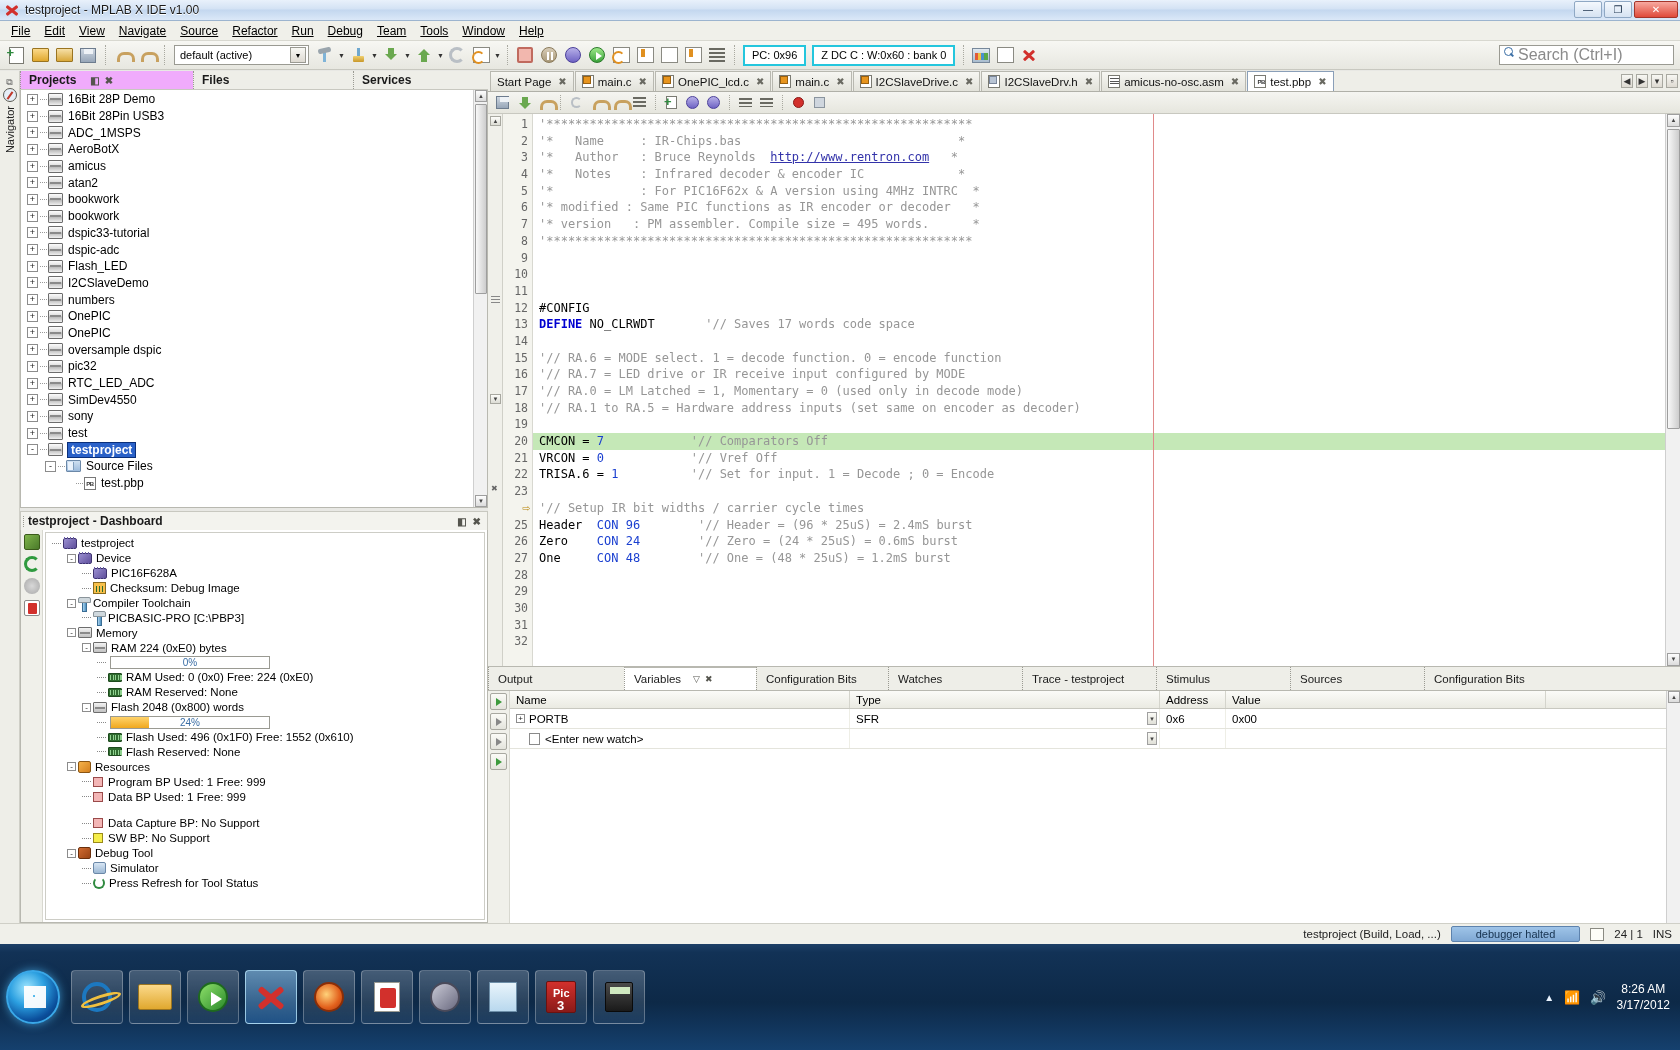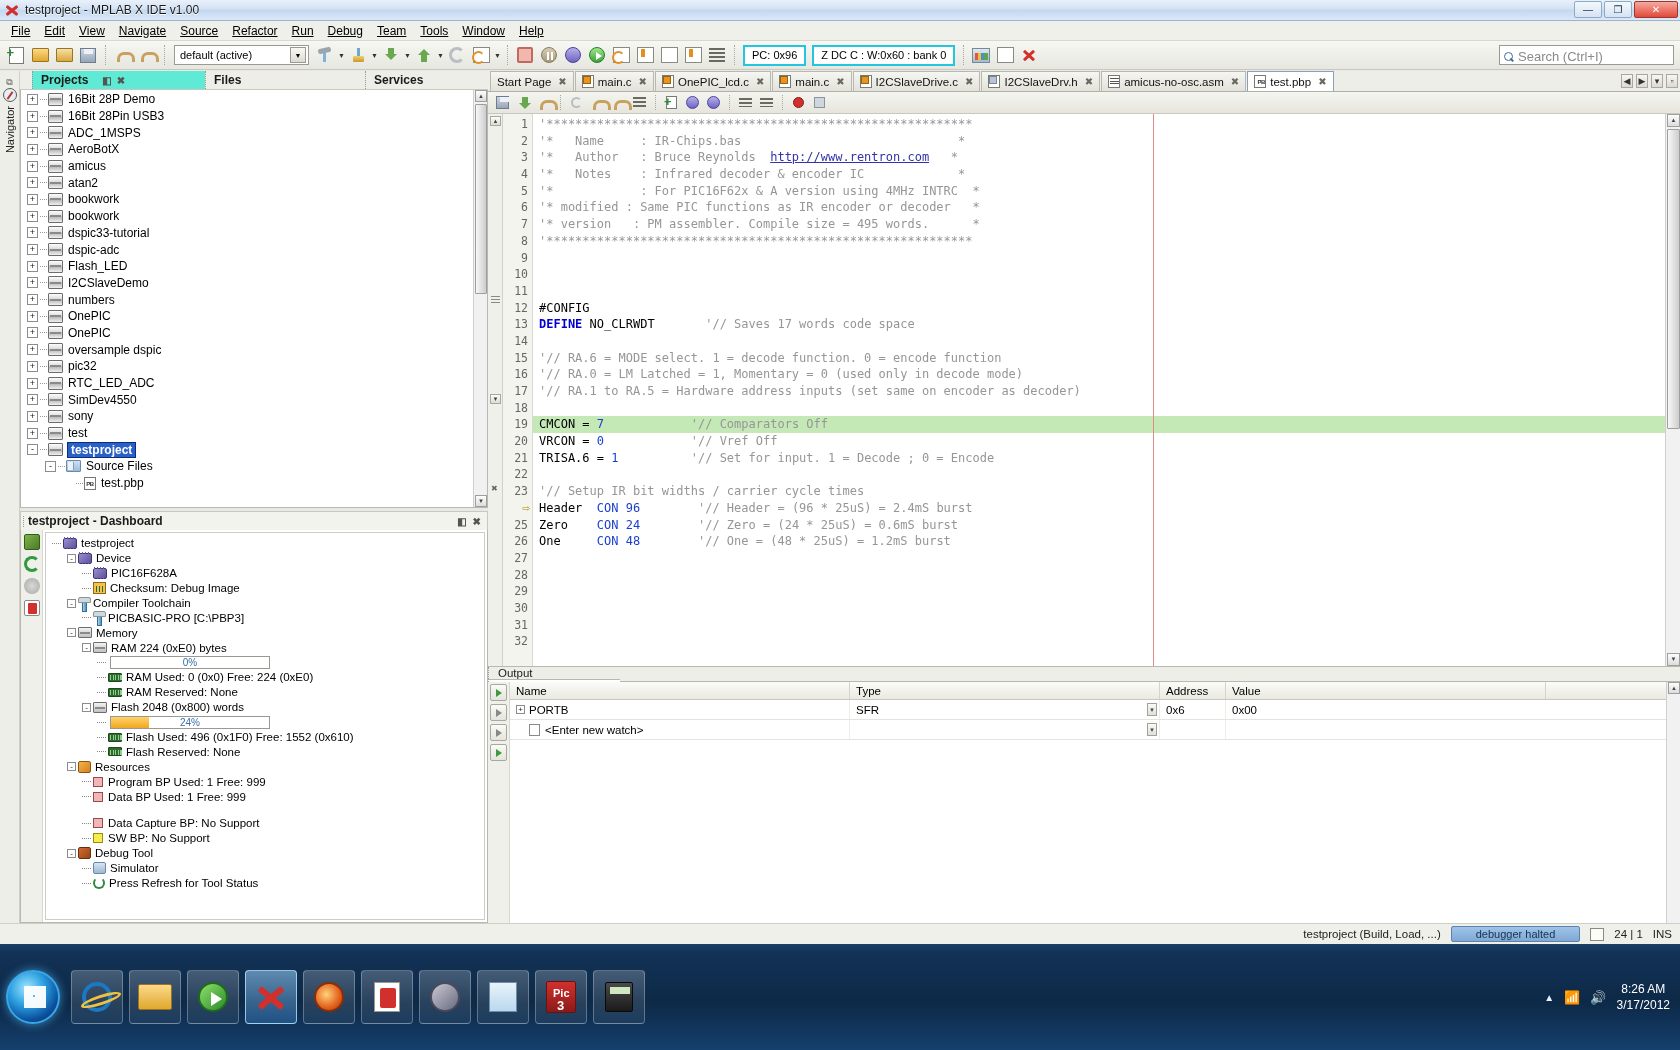--- a/index.html
+++ b/index.html
@@ -90,22 +90,22 @@
   }
   .statusbox {
     height: 21px; border: 2px solid #24c6dd; background: #fff;
     display: flex; align-items: center; padding: 0 7px;
     font-size: 11px; margin: 0 3px; color:#000; white-space: nowrap;
   }
   .search-box {
     position: absolute; right: 6px; top: 4px;
     width: 175px; height: 20px;
     background: #fff; border: 1px solid #9a9a92;
-    display: flex; align-items: flex-end; padding-left: 3px;
-    font-size: 13px; color: #8a8a8a;
+    display: flex; align-items: flex-start; padding-left: 3px;
+    font-size: 16px; color: #8a8a8a;
   }
   .search-box .mag {
     width: 13px; height: 13px; flex:none; margin-right: 2px;
     position: relative;
   }
   .search-box .mag::before {
     content:""; position:absolute; left:1px; top:1px; width:7px;height:7px;
     border:1.5px solid #3a6ea5; border-radius:50%;
   }
   .search-box .mag::after {
@@ -145,21 +145,21 @@
 
   .panel-tabs {
     height: 19px; display: flex; align-items: stretch;
     background: #eeeee8; border-bottom: 1px solid #c8c8c0;
   }
   .ptab {
     display: flex; align-items: center; padding: 0 8px;
     font-size: 12px; font-weight: bold; color: #1a1a1a;
     border-left: 1px dotted #9a9a92; position: relative;
   }
-  .ptab.active { background: #5eead4; margin-left: 12px; }
+  .ptab.active { background: #f0abfc; }
   .ptab .tabbtns { margin-left: 14px; display:flex; gap:5px; color:#55554e; font-size:10px; }
 
   #projtree {
     flex: 1; background: #fff; border: 1px solid #b8b8b0; border-top: none;
     position: relative; overflow: hidden;
     margin: 0;
   }
   .tree-row {
     height: 16.7px; display: flex; align-items: center;
     font-size: 12px; color: #000; white-space: nowrap;
@@ -381,22 +381,22 @@
     width: 1px; background: #e08a8a;
   }
   #edscroll {
     width: 15px; background: #f1f1f1; border-left: 1px solid #cfcfcf;
     flex: none; position: relative;
   }
 
   
   #botpanel { height: 256px; flex: none; display: flex; flex-direction: column; background:#f0f0ea;}
   #bottabs {
-    height: 15px; display: flex; align-items: stretch;
-    background: #eeeee8; border-bottom: 1px solid #b8b8b0; flex-direction: column;
+    height: 24px; display: flex; align-items: stretch;
+    background: #eeeee8; border-bottom: 1px solid #b8b8b0;
   }
   .btab {
     display: flex; align-items: center; padding: 0 9px;
     font-size: 11.5px; color: #1a1a1a; border-left: 1px dotted #9a9a92;
     background: #eeeee8; position: relative; white-space: nowrap;
   }
   .btab.active { background: #fff; border-top: 1px solid #b8b8b0;}
   .btab .bbtns { margin-left: 12px; display:flex; gap:5px; font-size:9px; color:#55554e;}
   #bottable { flex: 1; display: flex; background: #fff; position: relative; }
   #bottools {
@@ -1140,20 +1140,21 @@
             <div class="cl"><span class="cm">'* modified : Same PIC functions as IR encoder or decoder   *</span></div>
             <div class="cl"><span class="cm">'* version   : PM assembler. Compile size = 495 words.      *</span></div>
             <div class="cl"><span class="cm">'***********************************************************</span></div>
             <div class="cl">&nbsp;</div>
             <div class="cl">&nbsp;</div>
             <div class="cl">&nbsp;</div>
             <div class="cl"><span class="plain">#CONFIG</span></div>
             <div class="cl"><span class="kw">DEFINE</span><span class="plain"> NO_CLRWDT       </span><span class="cm">'// Saves 17 words code space</span></div>
             <div class="cl">&nbsp;</div>
             <div class="cl"><span class="cm">'// RA.6 = MODE select. 1 = decode function. 0 = encode function</span></div>
+            <div class="cl"><span class="cm">'// RA.7 = LED drive or IR receive input configured by MODE</span></div>
             <div class="cl"><span class="cm">'// RA.0 = LM Latched = 1, Momentary = 0 (used only in decode mode)</span></div>
             <div class="cl"><span class="cm">'// RA.1 to RA.5 = Hardware address inputs (set same on encoder as decoder)</span></div>
             <div class="cl">&nbsp;</div>
             <div class="cl hl"><span class="plain">CMCON = </span><span class="num">7</span><span class="plain">            </span><span class="cm">'// Comparators Off</span></div>
             <div class="cl"><span class="plain">VRCON = </span><span class="num">0</span><span class="plain">            </span><span class="cm">'// Vref Off</span></div>
             <div class="cl"><span class="plain">TRISA.6 = </span><span class="num">1</span><span class="plain">          </span><span class="cm">'// Set for input. 1 = Decode ; 0 = Encode</span></div>
             <div class="cl">&nbsp;</div>
             <div class="cl"><span class="cm">'// Setup IR bit widths / carrier cycle times</span></div>
             <div class="cl"><span class="plain">Header  </span><span class="num">CON</span><span class="plain"> </span><span class="num">96</span><span class="plain">        </span><span class="cm">'// Header = (96 * 25uS) = 2.4mS burst</span></div>
             <div class="cl"><span class="plain">Zero    </span><span class="num">CON</span><span class="plain"> </span><span class="num">24</span><span class="plain">        </span><span class="cm">'// Zero = (24 * 25uS) = 0.6mS burst</span></div>

